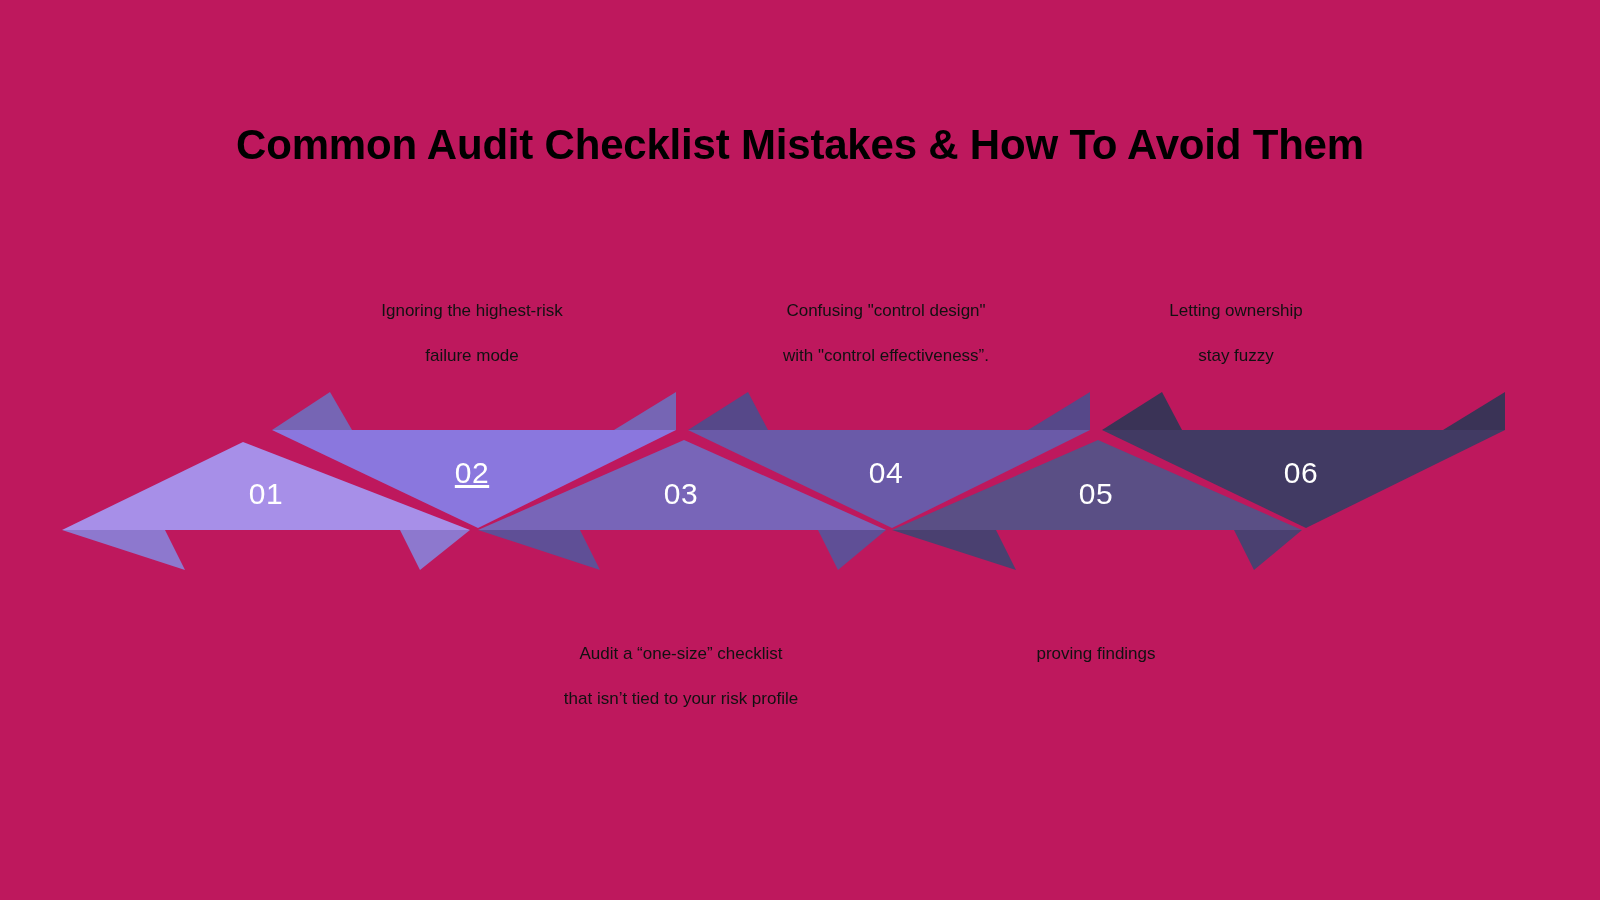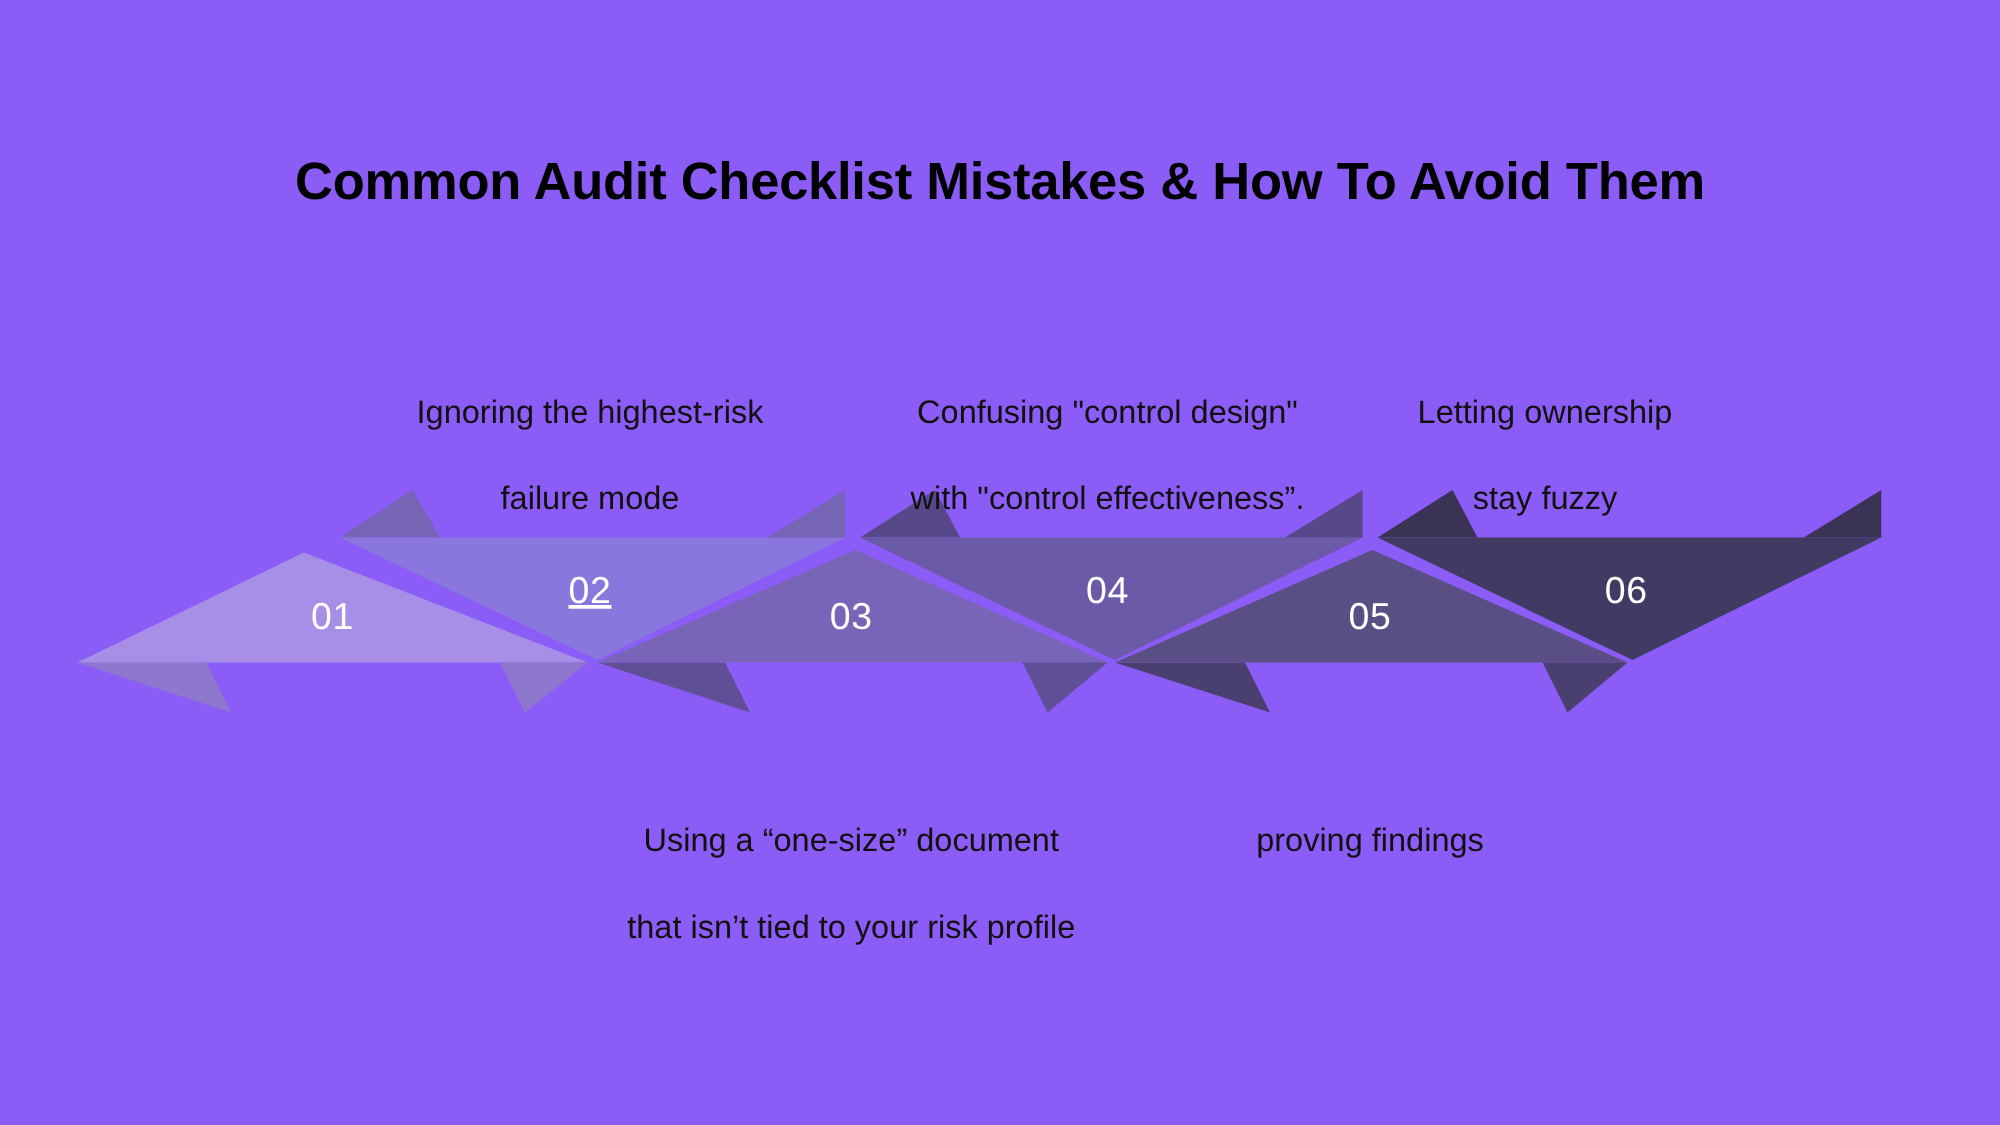--- a/index.html
+++ b/index.html
@@ -11,21 +11,21 @@
     height: 900px;
     background: #ffffff;
     font-family: "Liberation Sans", sans-serif;
     -webkit-font-smoothing: antialiased;
   }
 
   #infographic {
     position: relative;
     width: 1600px;
     height: 900px;
-    background: #8b5cf6;
+    background: #be185d;
     overflow: hidden;
   }
 
   
   .page-title {
     position: absolute;
     left: 0;
     top: 92px;
     width: 1600px;
     text-align: center;
@@ -64,21 +64,21 @@
     letter-spacing: 0.5px;
     text-align: center;
     white-space: nowrap;
     transform: translate(-50%, -50%);
     pointer-events: none;
   }
 
   
   .caption {
     position: absolute;
-    font-size: 26px;
+    font-size: 17px;
     font-weight: 400;
     line-height: 1.33;
     color: #111111;
     text-align: center;
     transform: translateX(-50%);
     white-space: pre-line;
   }
   .caption.top    { }
   .caption.bottom { }
   .caption .cap-line { display: block; }
@@ -140,21 +140,21 @@
 
     <div class="caption top" style="left: 1236px; top: 277px; width: 420px; color: rgb(17, 17, 17);">
       <span class="cap-line">Letting ownership</span>
       <span class="cap-line">stay fuzzy</span>
     </div>
 
     <div class="caption bottom" style="left: 266px; top: 620px; width: 420px; color: rgb(17, 17, 17);">
     </div>
 
     <div class="caption bottom" style="left: 681px; top: 620px; width: 500px; color: rgb(17, 17, 17);">
-      <span class="cap-line">Using a “one-size” document</span>
+      <span class="cap-line">Audit a “one-size” checklist</span>
       <span class="cap-line">that isn’t tied to your risk profile</span>
     </div>
 
     <div class="caption bottom" style="left: 1096px; top: 620px; width: 440px; color: rgb(17, 17, 17);">
       <span class="cap-line">proving findings</span>
     </div>
 
   </div>
 </div>
 

